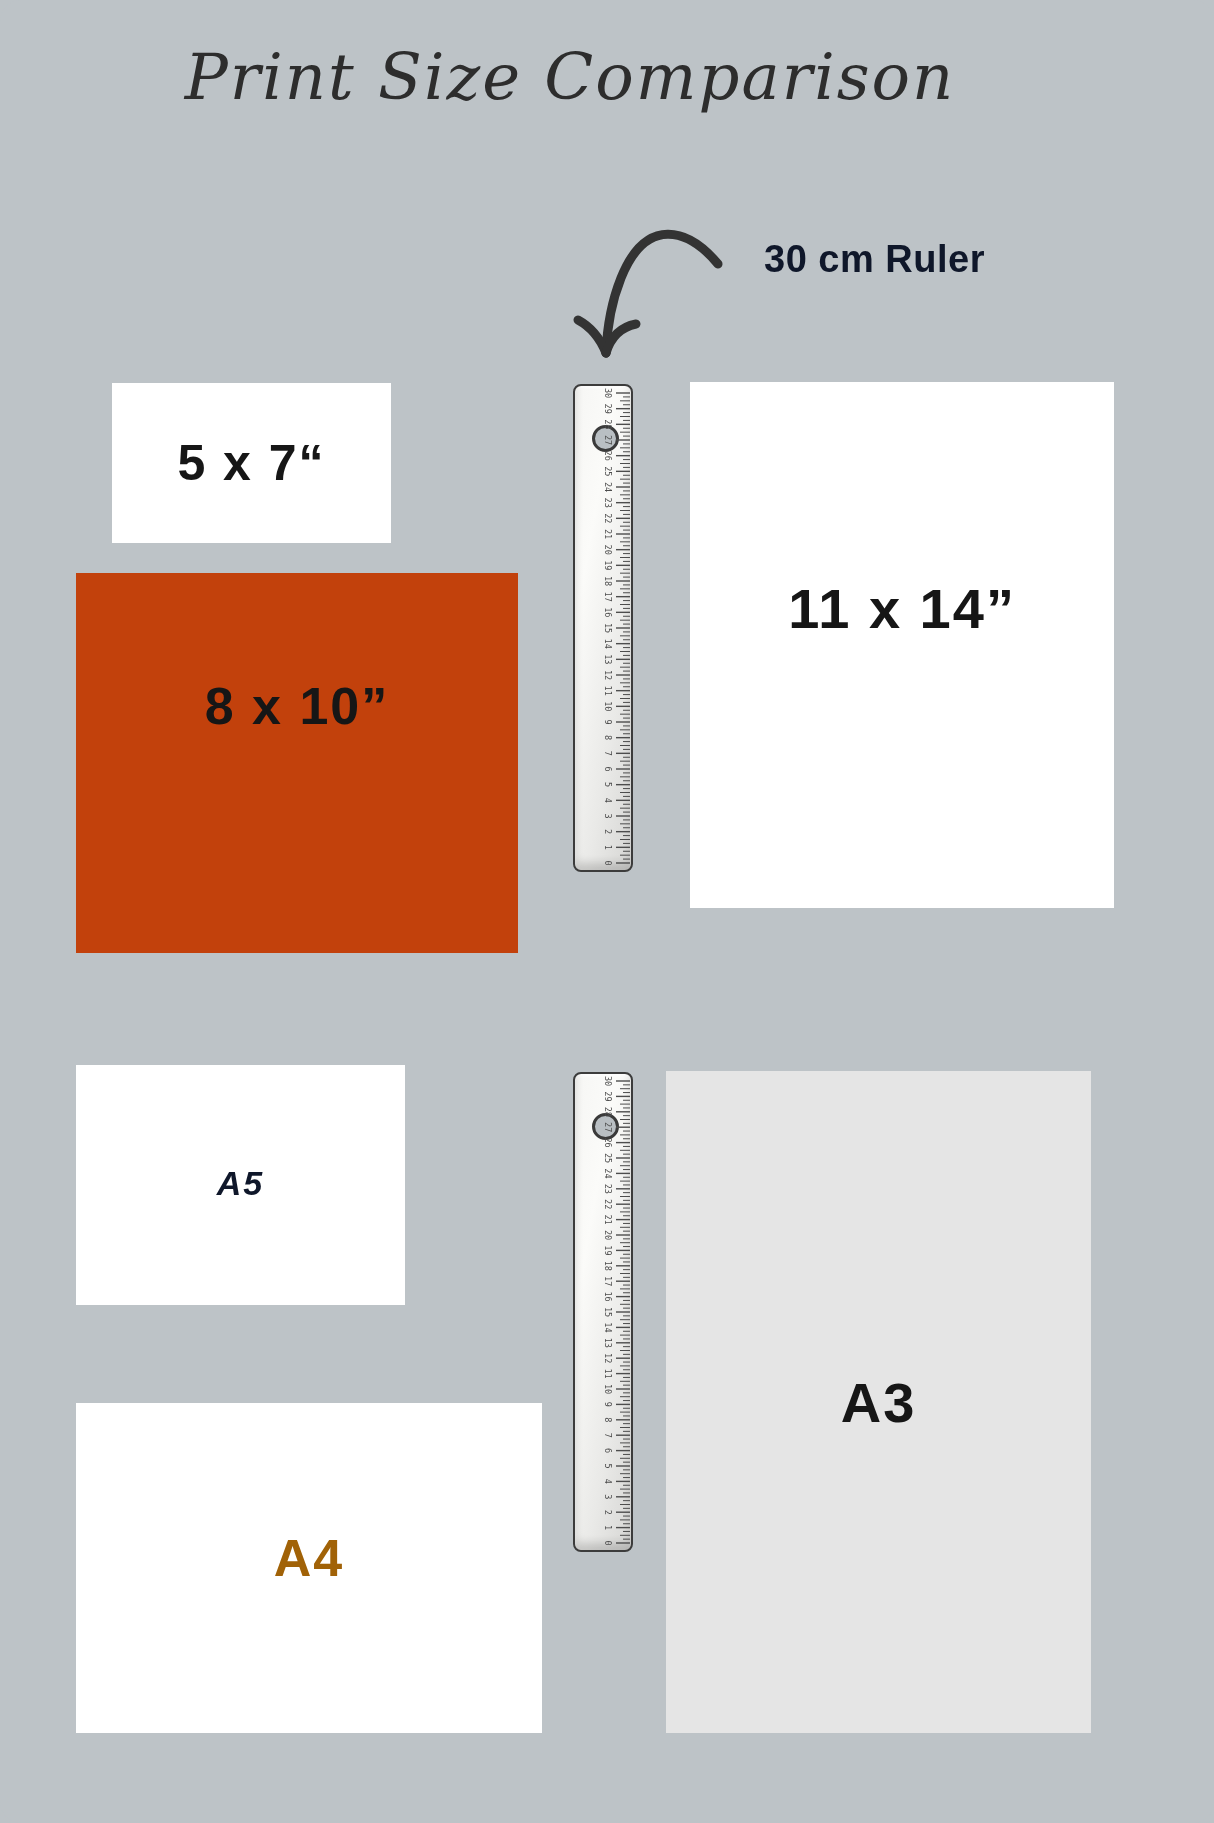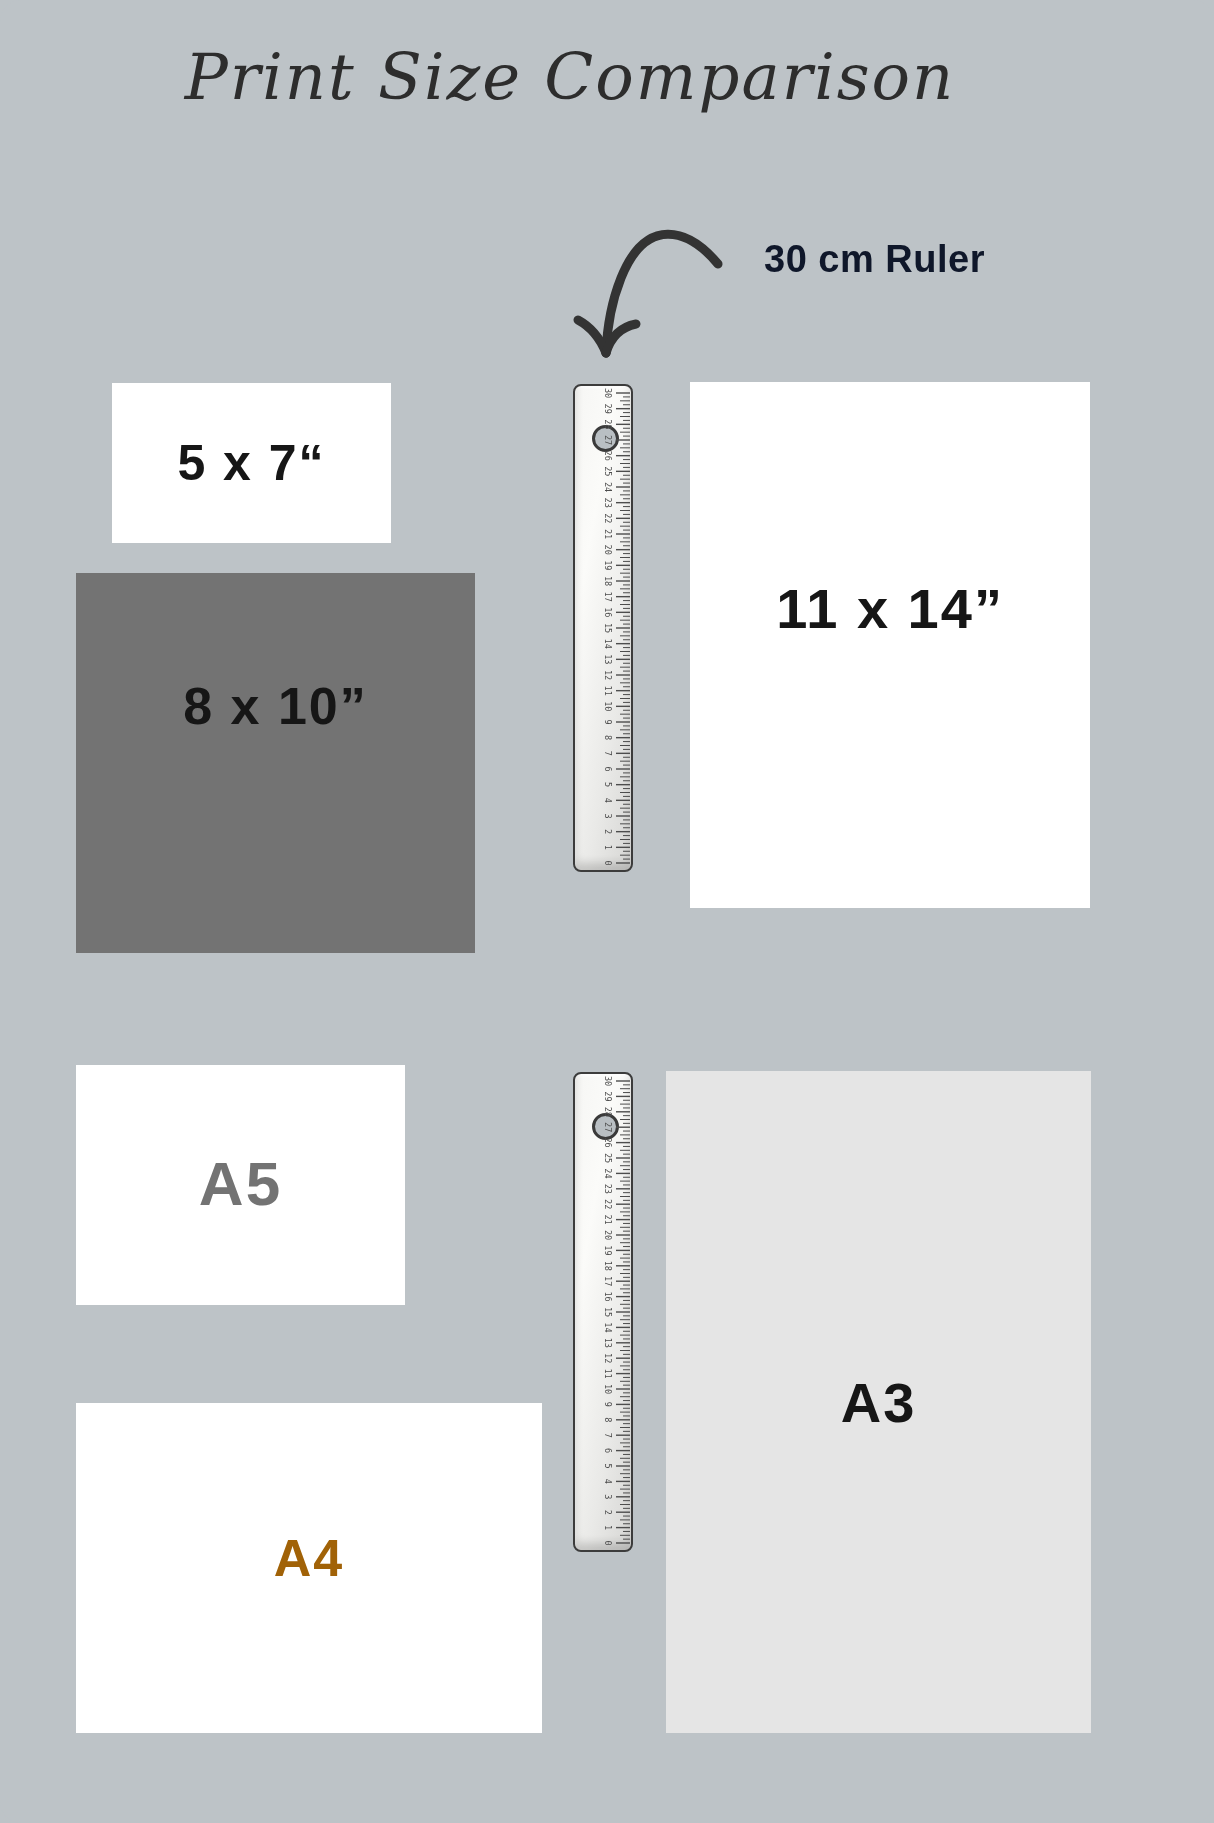--- a/index.html
+++ b/index.html
@@ -78,28 +78,28 @@
 
   <svg class="callout-arrow" viewBox="0 0 180 170" fill="none">
     <path d="M 158 64 C 128 28, 86 16, 61 78 C 51 103, 47 128, 46 153" stroke="#333333" stroke-width="9" stroke-linecap="round" fill="none"></path>
     <path d="M 46 153 C 40 138, 31 127, 18 120" stroke="#333333" stroke-width="9" stroke-linecap="round" fill="none"></path>
     <path d="M 46 153 C 51 136, 61 127, 76 124" stroke="#333333" stroke-width="9" stroke-linecap="round" fill="none"></path>
   </svg>
 
 <div class="print-rect" style="left: 76px; top: 383px; width: 279px; height: 160px; background: rgb(255, 255, 255); margin-left: 36px;">
       <span class="print-label" style="top: 50%; font-size: 50px; color: rgb(22, 22, 22);">5 x 7“</span>
     </div>
-    <div class="print-rect" style="left: 76px; top: 573px; width: 399px; height: 380px; background: #737373;">
+    <div class="print-rect" style="left: 76px; top: 573px; width: 399px; height: 380px; background: #c2410c; padding-left: 43px;">
       <span class="print-label" style="top: 35%; font-size: 52px; color: rgb(22, 22, 22);">8 x 10”</span>
     </div>
-    <div class="print-rect" style="left: 690px; top: 382px; width: 400px; height: 526px; background: rgb(255, 255, 255);">
+    <div class="print-rect" style="left: 690px; top: 382px; width: 400px; height: 526px; background: rgb(255, 255, 255); padding-left: 24px;">
       <span class="print-label" style="top: 43%; font-size: 56px; color: rgb(22, 22, 22);">11 x 14”</span>
     </div>
     <div class="print-rect" style="left: 76px; top: 1065px; width: 329px; height: 240px; background: rgb(255, 255, 255);">
-      <span class="print-label" style="top: 49%; font-size: 62px; color: #737373;">A5</span>
+      <span class="print-label" style="top: 49%; font-size: 34px; color: #0f172a; font-style: italic;">A5</span>
     </div>
     <div class="print-rect" style="left: 76px; top: 1403px; width: 466px; height: 330px; background: rgb(255, 255, 255);">
       <span class="print-label" style="top: 47%; font-size: 52px; color: #a16207;">A4</span>
     </div>
     <div class="print-rect" style="left: 666px; top: 1071px; width: 425px; height: 662px; background: #e5e5e5; text-decoration: underline;">
       <span class="print-label" style="top: 50%; font-size: 56px; color: rgb(22, 22, 22);">A3</span>
     </div>
     <div class="ruler" style="left: 573px; top: 384px; width: 60px; height: 488px;">
       <div class="ruler-hole"></div>
       <svg width="56" height="484" class="ruler-scale">

